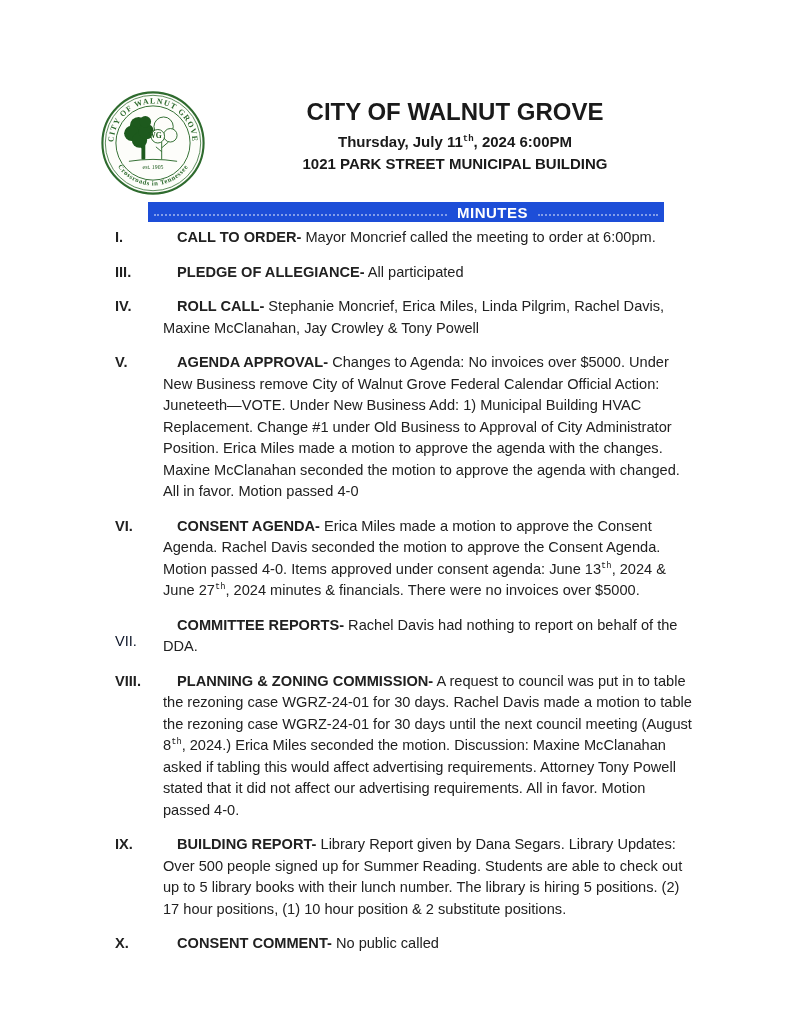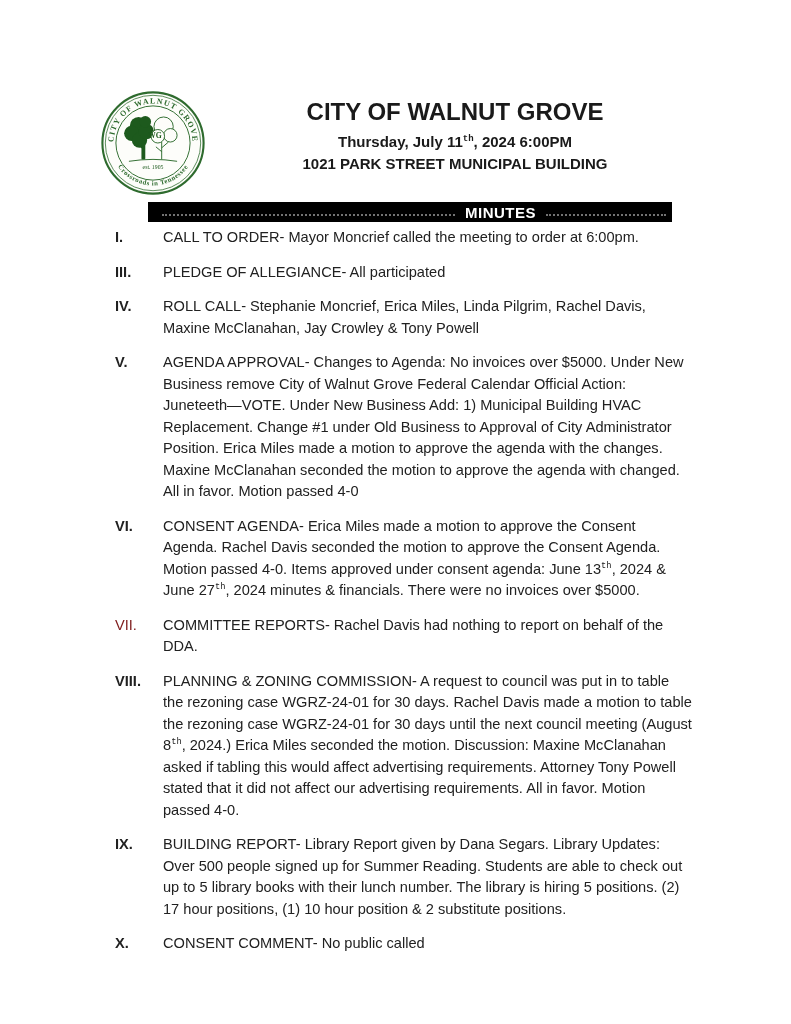--- a/index.html
+++ b/index.html
@@ -29,22 +29,22 @@
   .banner .leader.right{flex:0 0 120px;}
   .banner .word{padding:0 4px;letter-spacing:0.5px;}
   
   .items{position:absolute;left:115px;top:227px;width:577px;}
   .item{
     display:grid;grid-template-columns:48px 1fr;
     font-size:14.6px;line-height:21.5px;
     margin-bottom:13px;
   }
   .numeral{font-weight:bold;}
-  .numeral.plain{font-weight:normal;color:#7f1d1d;}
-  .item-label{font-weight:normal;}
+  .numeral.plain{font-weight:normal;color:#0f172a;margin-top:16px;}
+  .item-label{font-weight:bold;margin-left:14px;}
   
   .seal text{font-family:"Liberation Serif", serif;}
 </style>
 </head>
 <body>
 
 <div class="sheet">
 
   <div class="header">
 
@@ -86,21 +86,21 @@
       <text x="55" y="82" font-size="6" fill="#1d5a1d" text-anchor="middle">est. 1905</text>
     </svg>
 
     <div class="head-text">
       <div class="doc-title">CITY OF WALNUT GROVE</div>
       <div class="doc-sub">Thursday, July 11<sup>th</sup>, 2024 6:00PM</div>
       <div class="doc-sub">1021 PARK STREET MUNICIPAL BUILDING</div>
     </div>
   </div>
 
-  <div class="banner" style="background: #000000; padding-left: 8px;">
+  <div class="banner" style="background: #1d4ed8;">
     <span class="leader"></span>
     <span class="word">MINUTES</span>
     <span class="leader right"></span>
   </div>
 
   <div class="items">
     <div class="item">
       <span class="numeral">I.</span>
       <span class="body"><span class="item-label">CALL TO ORDER-</span> <span class="item-text">Mayor Moncrief called the meeting to order at 6:00pm.</span></span>
     </div>

